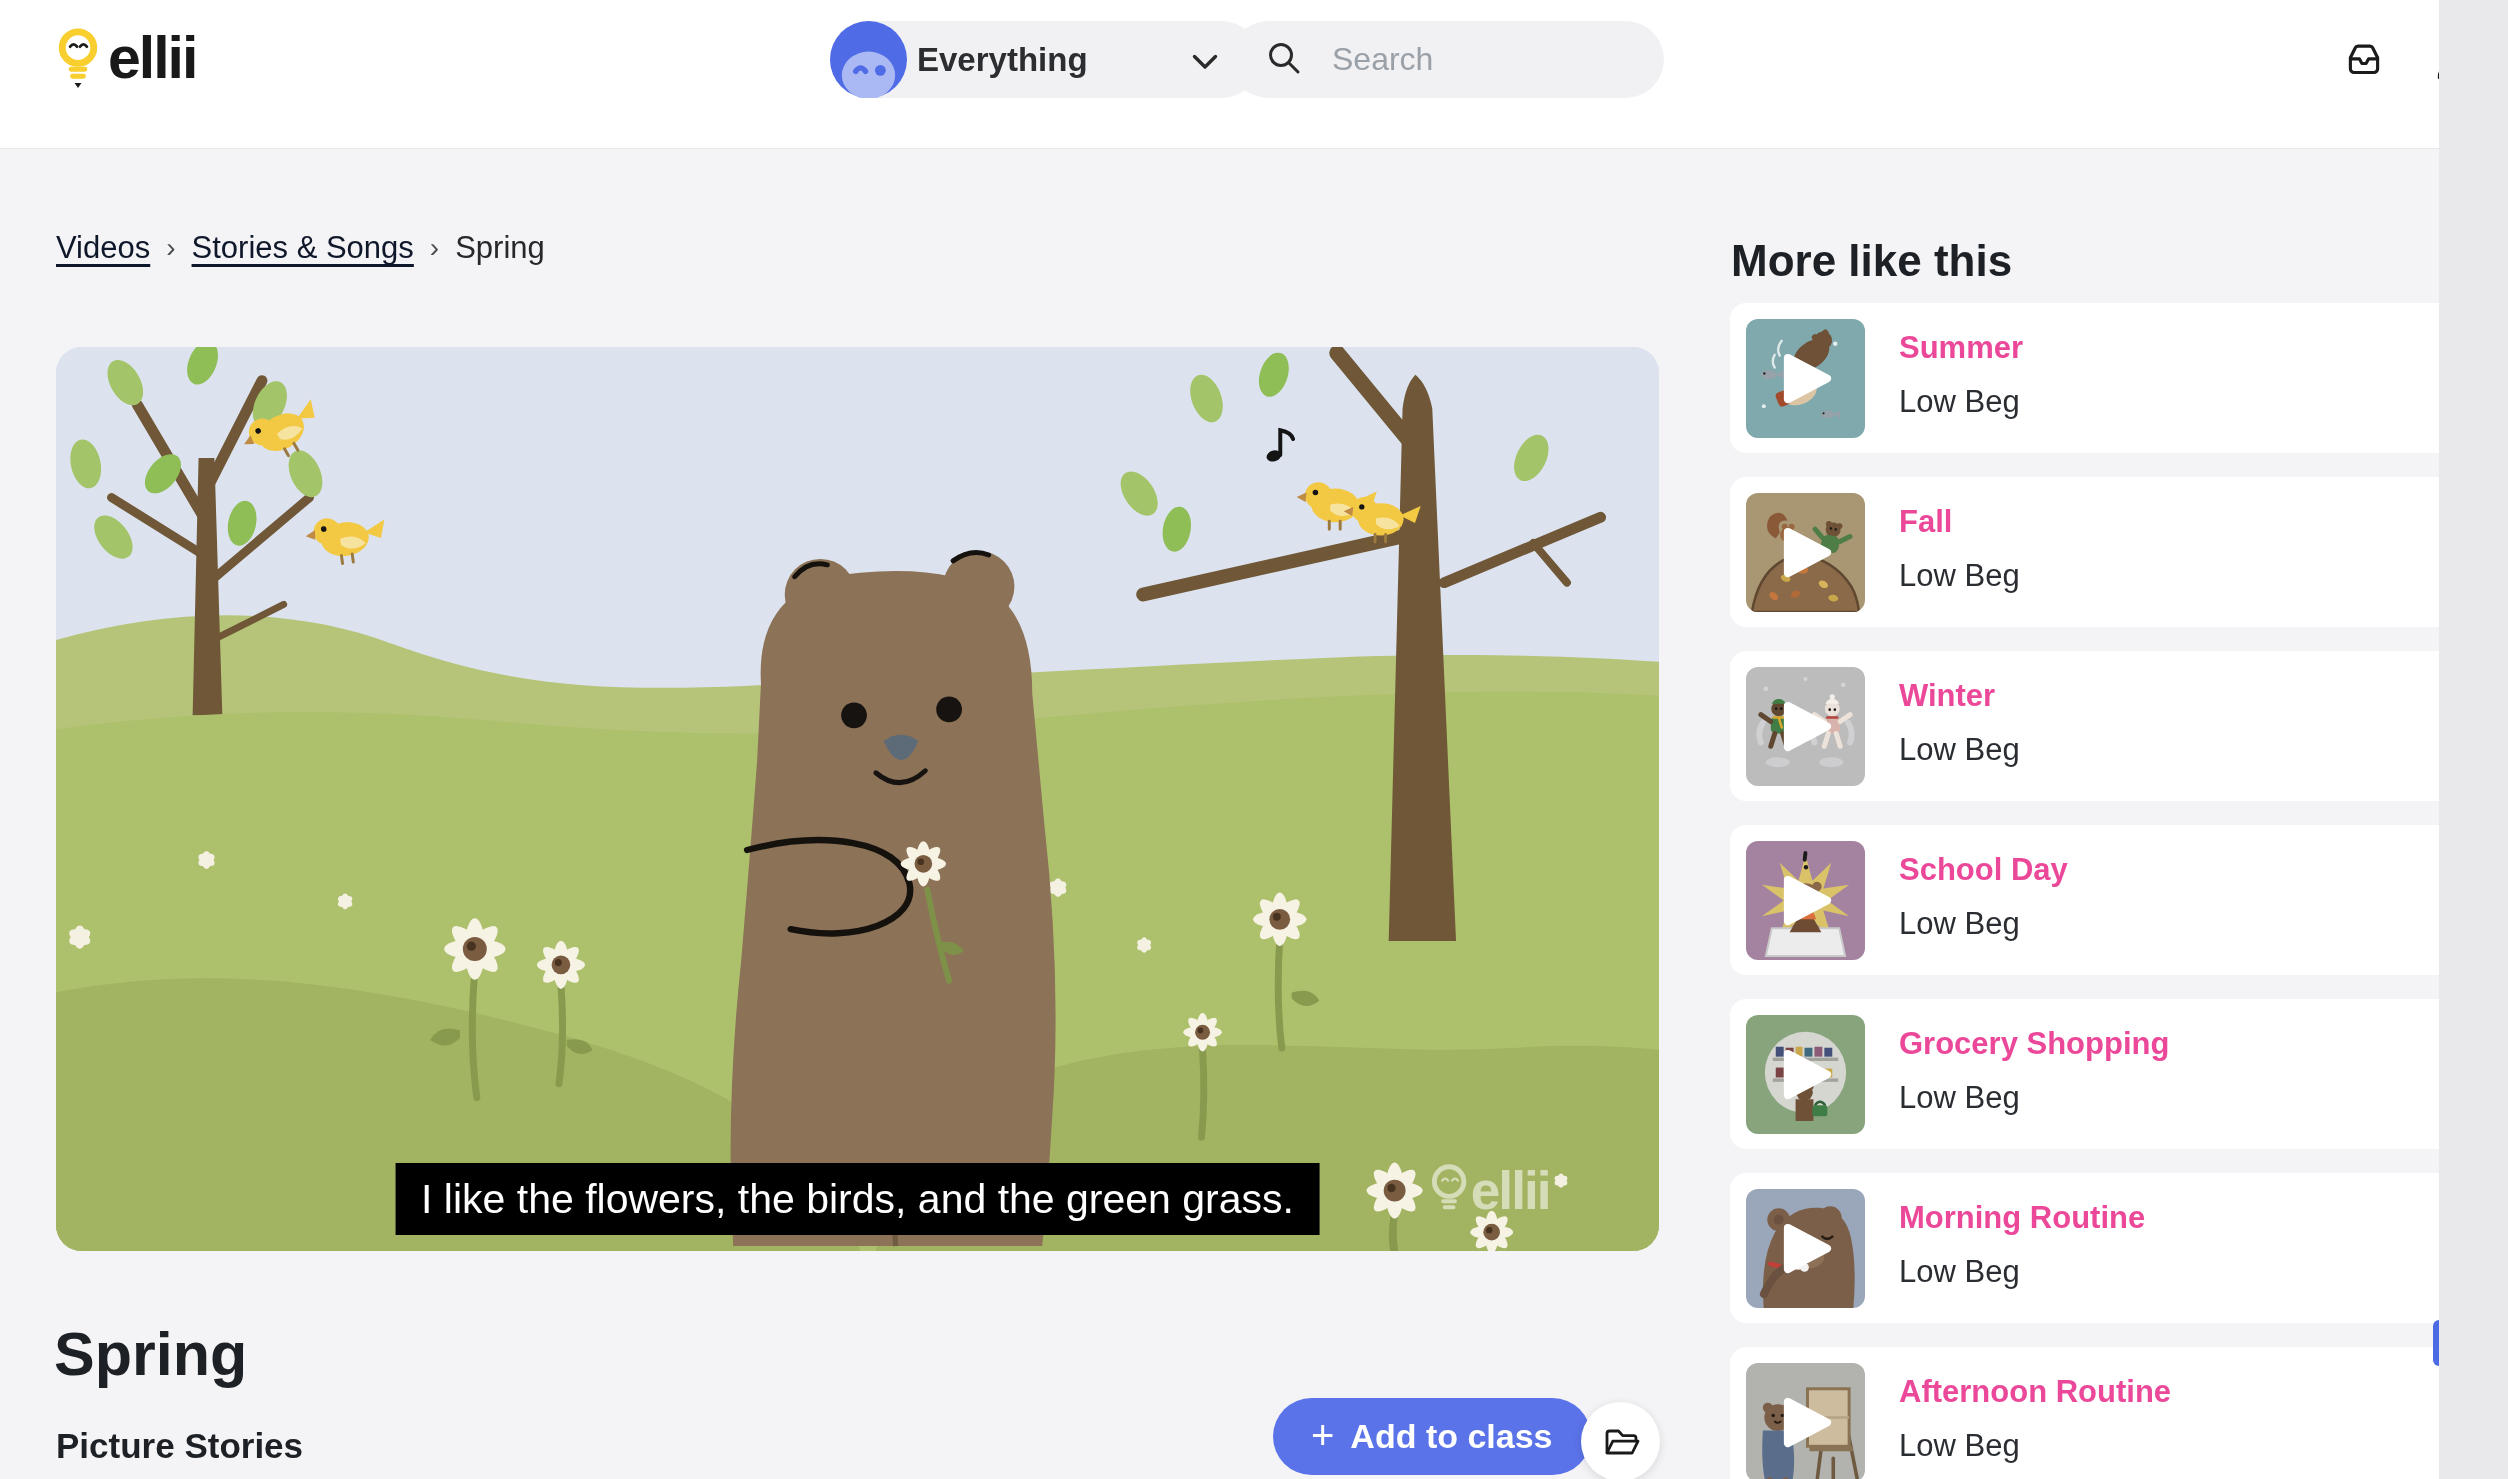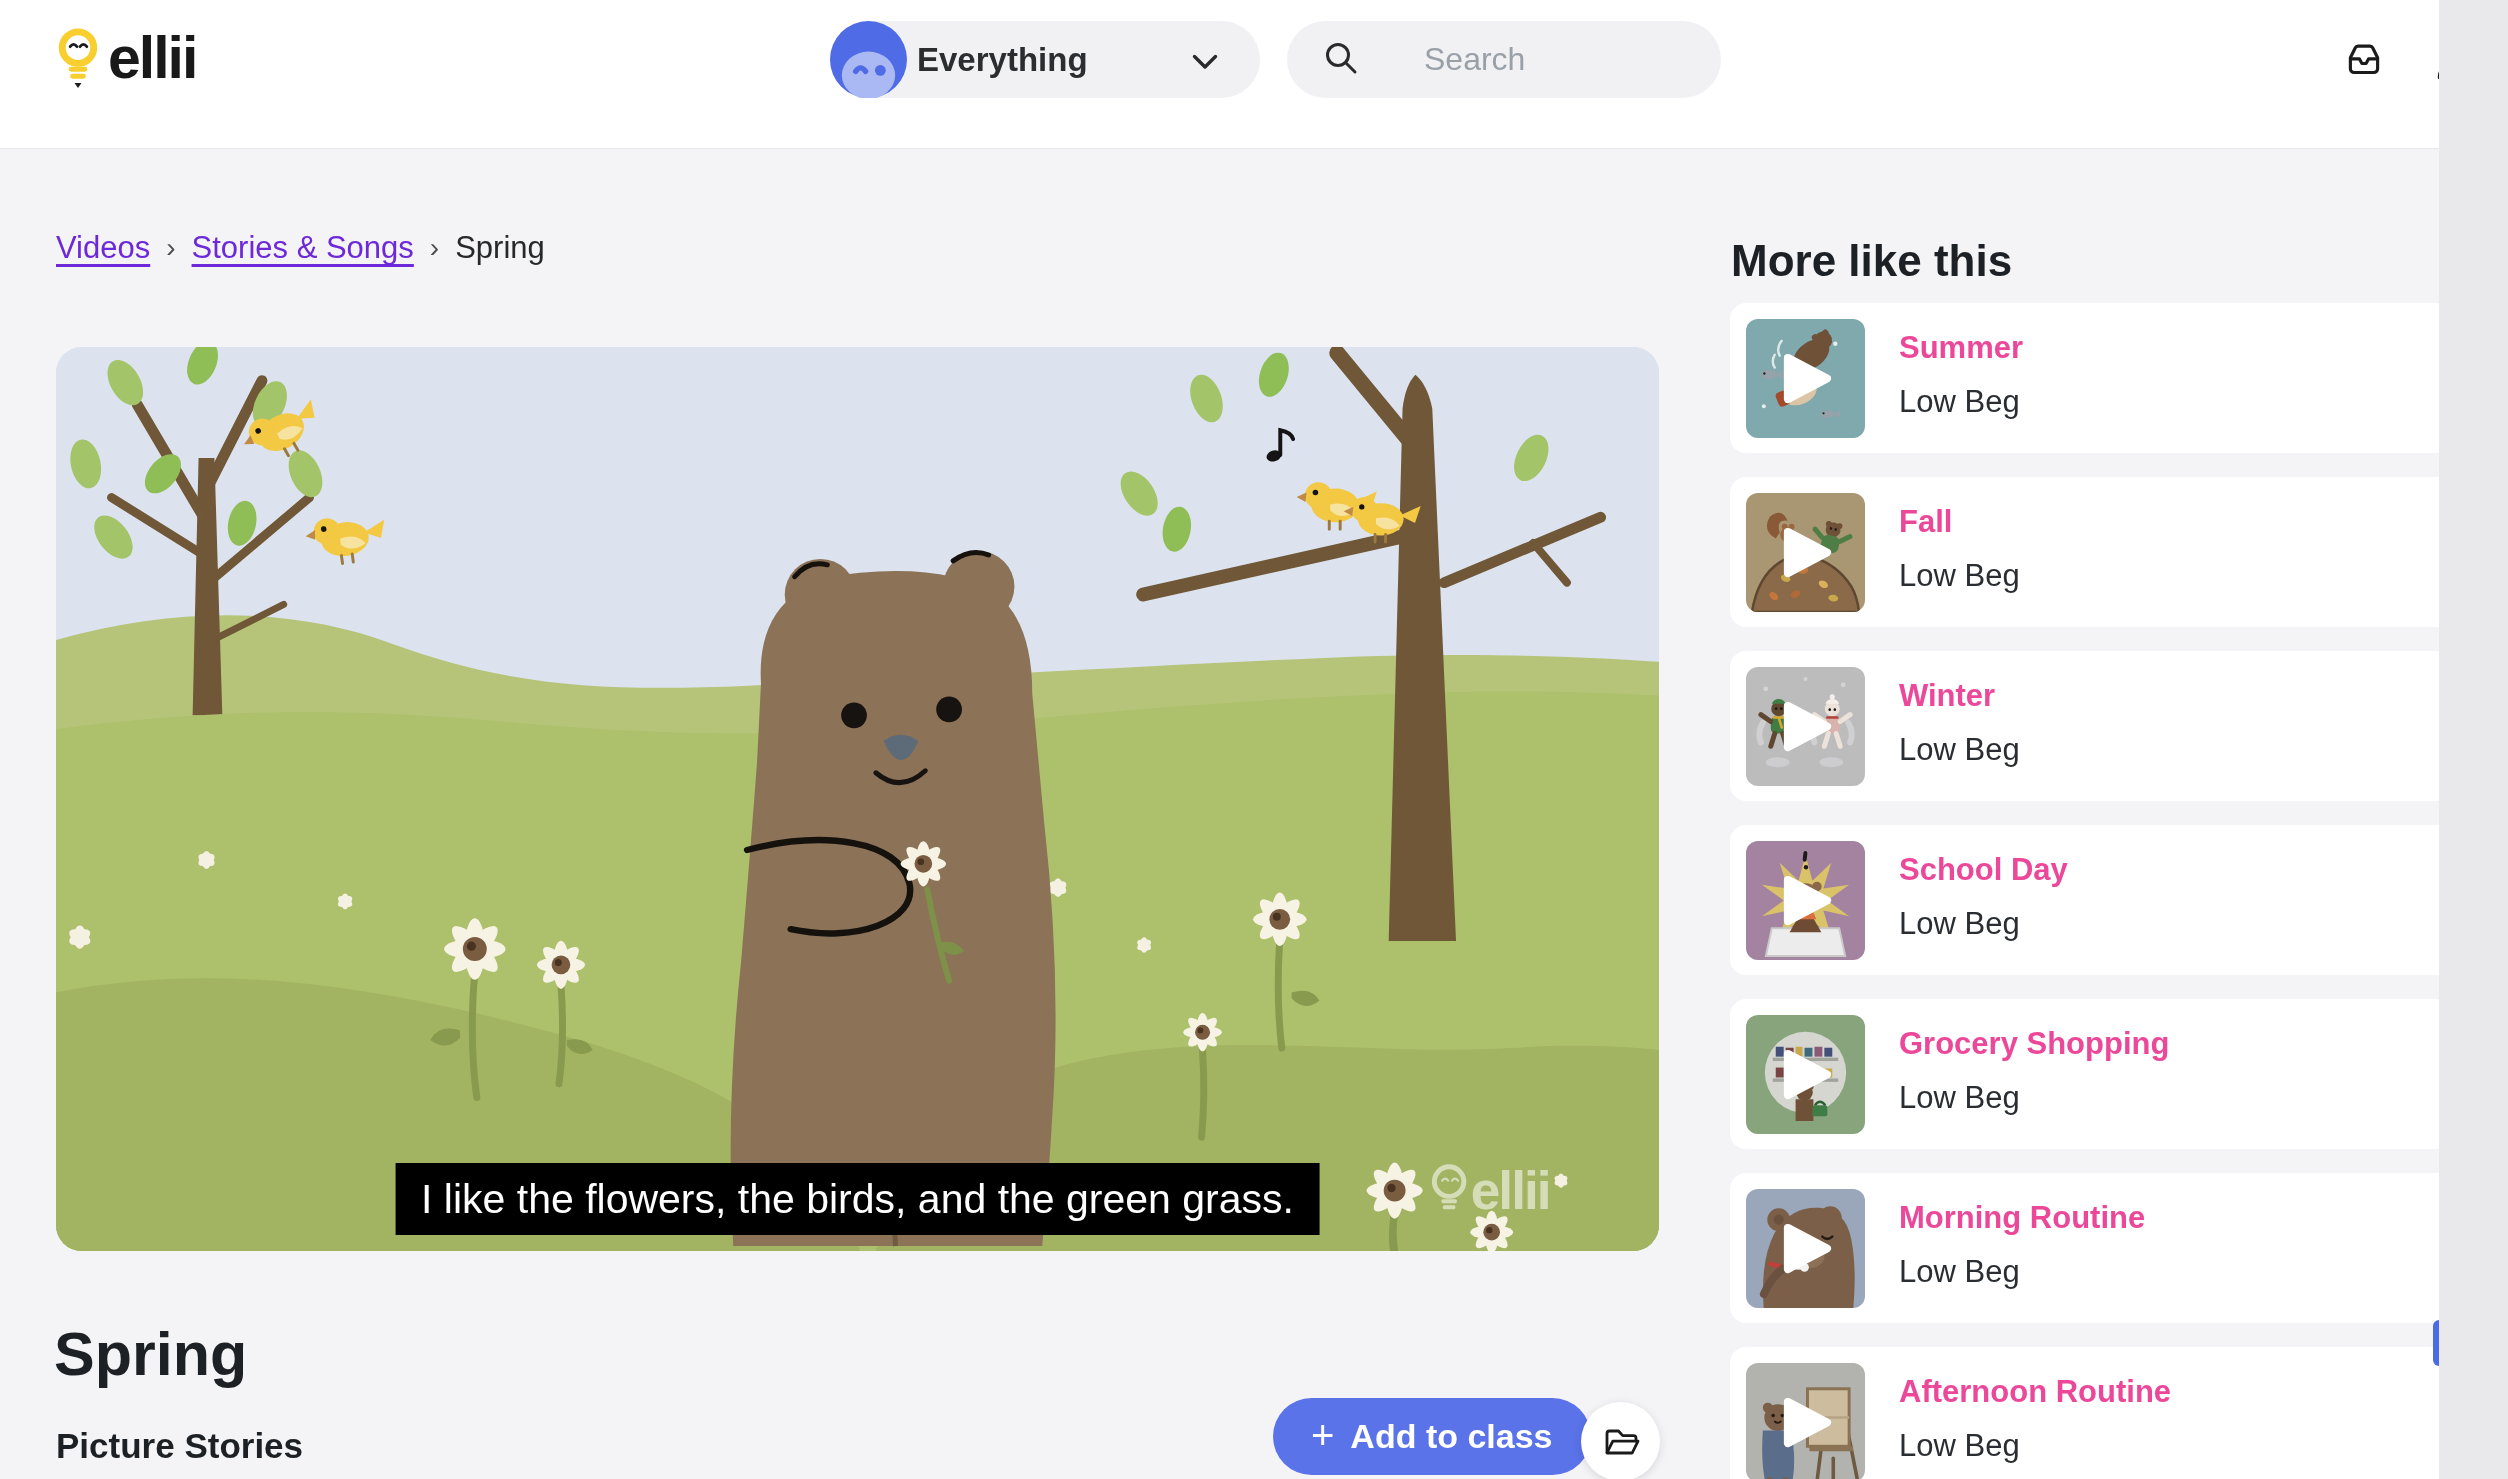--- a/index.html
+++ b/index.html
@@ -7,31 +7,31 @@
   #app{position:relative;width:2439px;height:1479px;overflow:hidden;background:#f4f4f6;}
 
   
   .topbar{position:absolute;top:0;left:0;width:2509px;height:149px;background:#ffffff;border-bottom:1px solid #e7e7e9;}
   .logo{position:absolute;left:54px;top:26px;display:flex;align-items:flex-start;gap:6px;cursor:pointer;}
   .logo-text{font-size:59px;font-weight:700;letter-spacing:-2px;color:#191919;line-height:65px;}
   .pill{position:absolute;top:21px;height:77px;border-radius:39px;background:#f1f1f4;display:flex;align-items:center;}
   .filter-pill{left:830px;width:430px;cursor:pointer;}
   .filter-label{font-size:33px;font-weight:700;color:#2b2d31;margin-left:87px;}
   .filter-chevron{position:absolute;right:42px;top:33px;}
-  .search-pill{left:1287px;width:434px;gap:35px;}
+  .search-pill{left:1230px;width:434px;}
   .search-pill svg{margin-left:34px;}
   .search-input{border:none;background:transparent;outline:none;font-size:32px;color:#2b2d31;margin-left:26px;width:297px;}
   .search-input::placeholder{color:#9aa0a8;}
   .iconbtn{position:absolute;top:36px;width:51px;height:51px;display:flex;align-items:center;justify-content:center;cursor:pointer;background:none;border:none;padding:0;}
   .iconbtn.inbox{left:2338px;}
   .iconbtn.profile{left:2428px;}
 
   
   .breadcrumb{position:absolute;left:56px;top:230px;font-size:31px;color:#26282c;display:flex;align-items:center;gap:16px;}
-  .breadcrumb a{color:#6d28d9;text-decoration:underline;text-underline-offset:6px;cursor:pointer;}
+  .breadcrumb a{color:#0f172a;text-decoration:underline;text-underline-offset:6px;cursor:pointer;}
   .crumb-sep{color:#4a4d52;font-size:28px;}
 
   
   .video{position:absolute;left:56px;top:347px;width:1603px;height:904px;border-radius:26px;overflow:hidden;background:#dce3ee;cursor:pointer;}
   .video svg.scene{position:absolute;inset:0;display:block;}
   .caption{position:absolute;left:50%;transform:translateX(-50%);bottom:16px;background:#000000;color:#ffffff;font-size:41px;line-height:46px;padding:13px 26px;white-space:nowrap;}
   .watermark{position:absolute;right:44px;bottom:26px;opacity:.55;}
 
   
   .page-title{position:absolute;left:54px;top:1319px;font-size:61px;font-weight:700;color:#1d2025;margin:0;}

